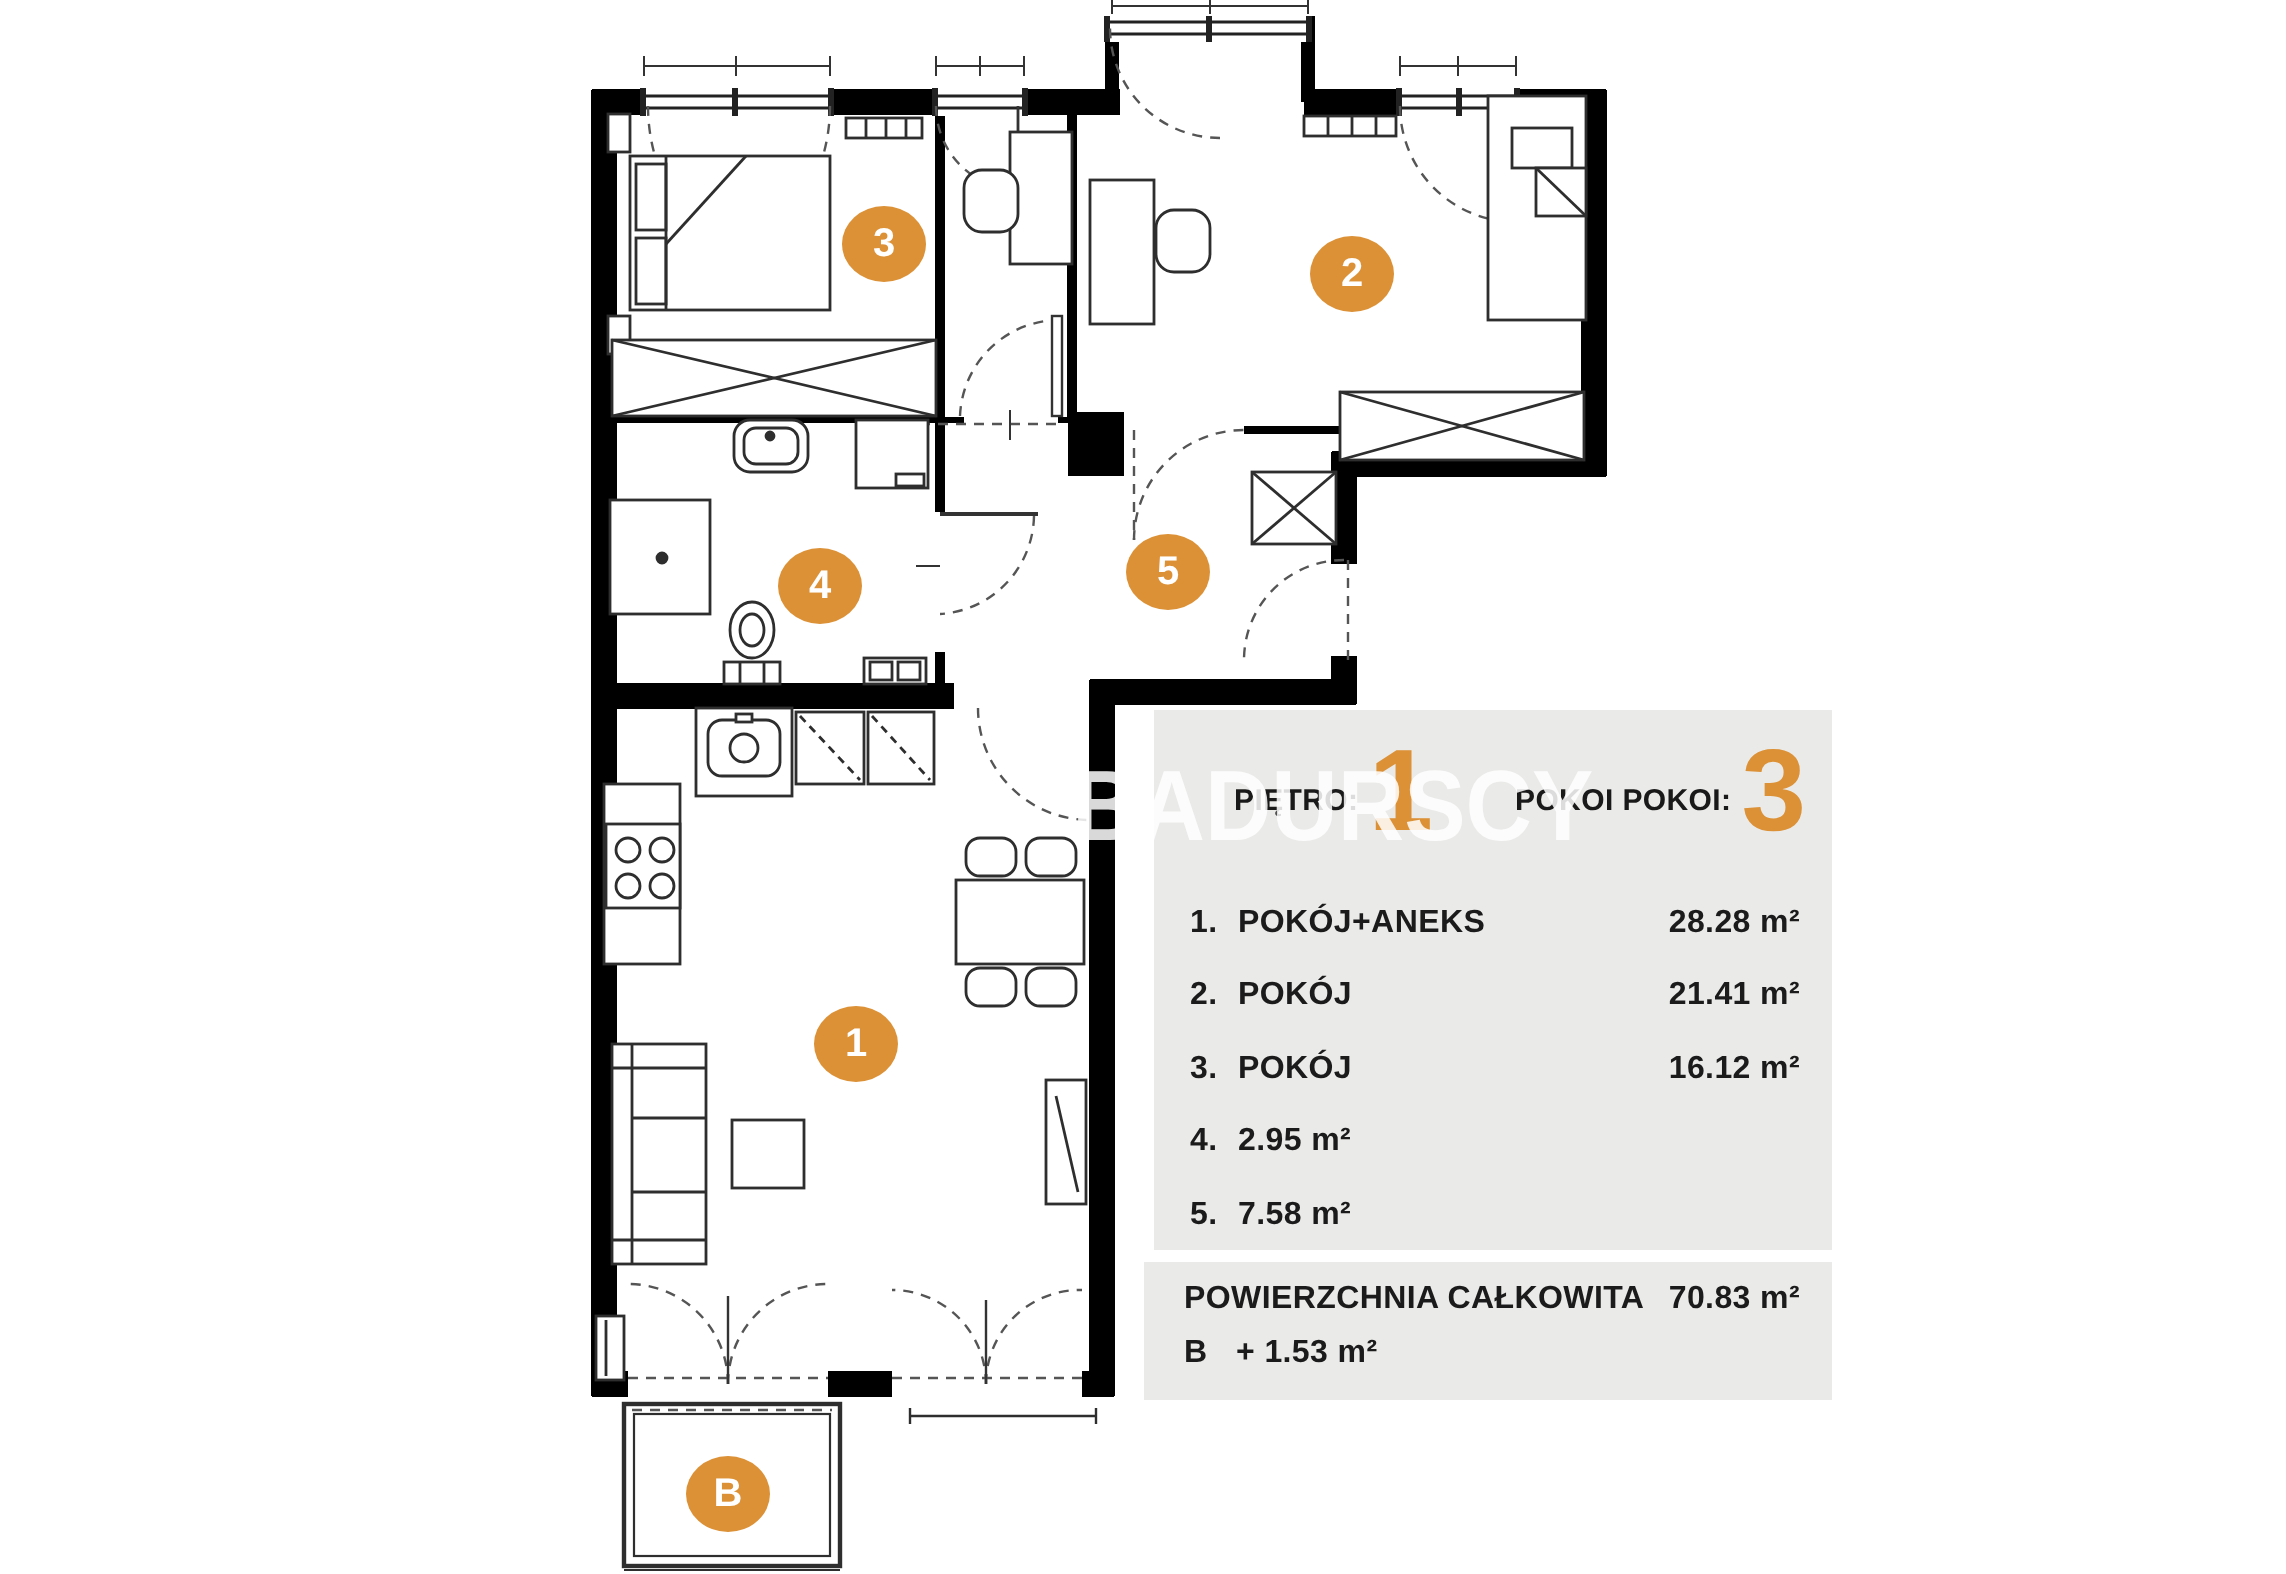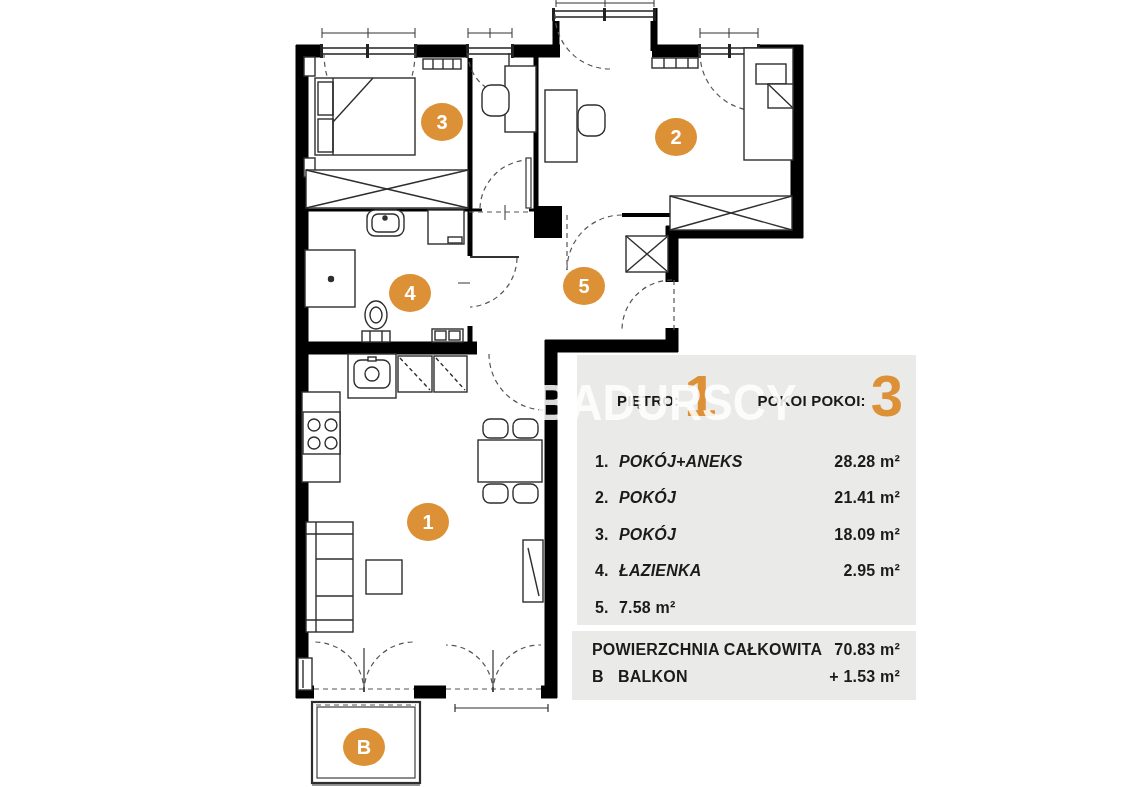--- a/index.html
+++ b/index.html
@@ -46,21 +46,21 @@
   }
   .room-list{
     position:absolute;left:18px;right:16px;top:98px;z-index:3;
     display:flex;flex-direction:column;
   }
   .room-row{
     display:flex;align-items:baseline;height:36.4px;
     font-size:16px;font-weight:700;color:#1b1b1b;letter-spacing:.2px;
   }
   .rno{width:24px;flex:0 0 auto;}
-  .rname{flex:1 1 auto;font-style:italic;}
+  .rname{flex:1 1 auto;}
   .rarea{flex:0 0 auto;text-align:right;}
   .totals{
     position:absolute;left:20px;right:16px;top:10px;z-index:3;
     display:flex;flex-direction:column;gap:9px;
     font-size:16px;font-weight:700;color:#1b1b1b;letter-spacing:.2px;
   }
   .trow{display:flex;align-items:flex-end;}
   .tlabel{flex:1 1 auto;}
   .tletter{width:26px;flex:0 0 auto;}
   .tvalue{flex:0 0 auto;text-align:right;}
@@ -349,46 +349,44 @@
 
       <div class="room-row">
         <span class="rno">2.</span>
         <span class="rname">POKÓJ</span>
         <span class="rarea">21.41 m²</span>
       </div>
 
       <div class="room-row">
         <span class="rno">3.</span>
         <span class="rname">POKÓJ</span>
-        <span class="rarea">18.09 m²</span>
+        <span class="rarea">16.12 m²</span>
       </div>
 
       <div class="room-row">
         <span class="rno">4.</span>
-        <span class="rname">ŁAZIENKA</span>
         <span class="rarea">2.95 m²</span>
       </div>
 
       <div class="room-row">
         <span class="rno">5.</span>
         <span class="rarea">7.58 m²</span>
       </div>
     </div>
 
   </div>
 
   <div id="panel-bottom" class="panel">
     <div class="totals">
       <div class="trow">
         <span class="tlabel">POWIERZCHNIA CAŁKOWITA</span>
         <span class="tvalue">70.83 m²</span>
       </div>
       <div class="trow">
         <span class="tletter">B</span>
-        <span class="tlabel">BALKON</span>
         <span class="tvalue">+  1.53 m²</span>
       </div>
     </div>
   </div>
 
     <div class="marker" style="left: 428px; top: 522px;">1</div>
 
     <div class="marker" style="left: 676px; top: 137px;">2</div>
 
     <div class="marker" style="left: 442px; top: 122px;">3</div>

